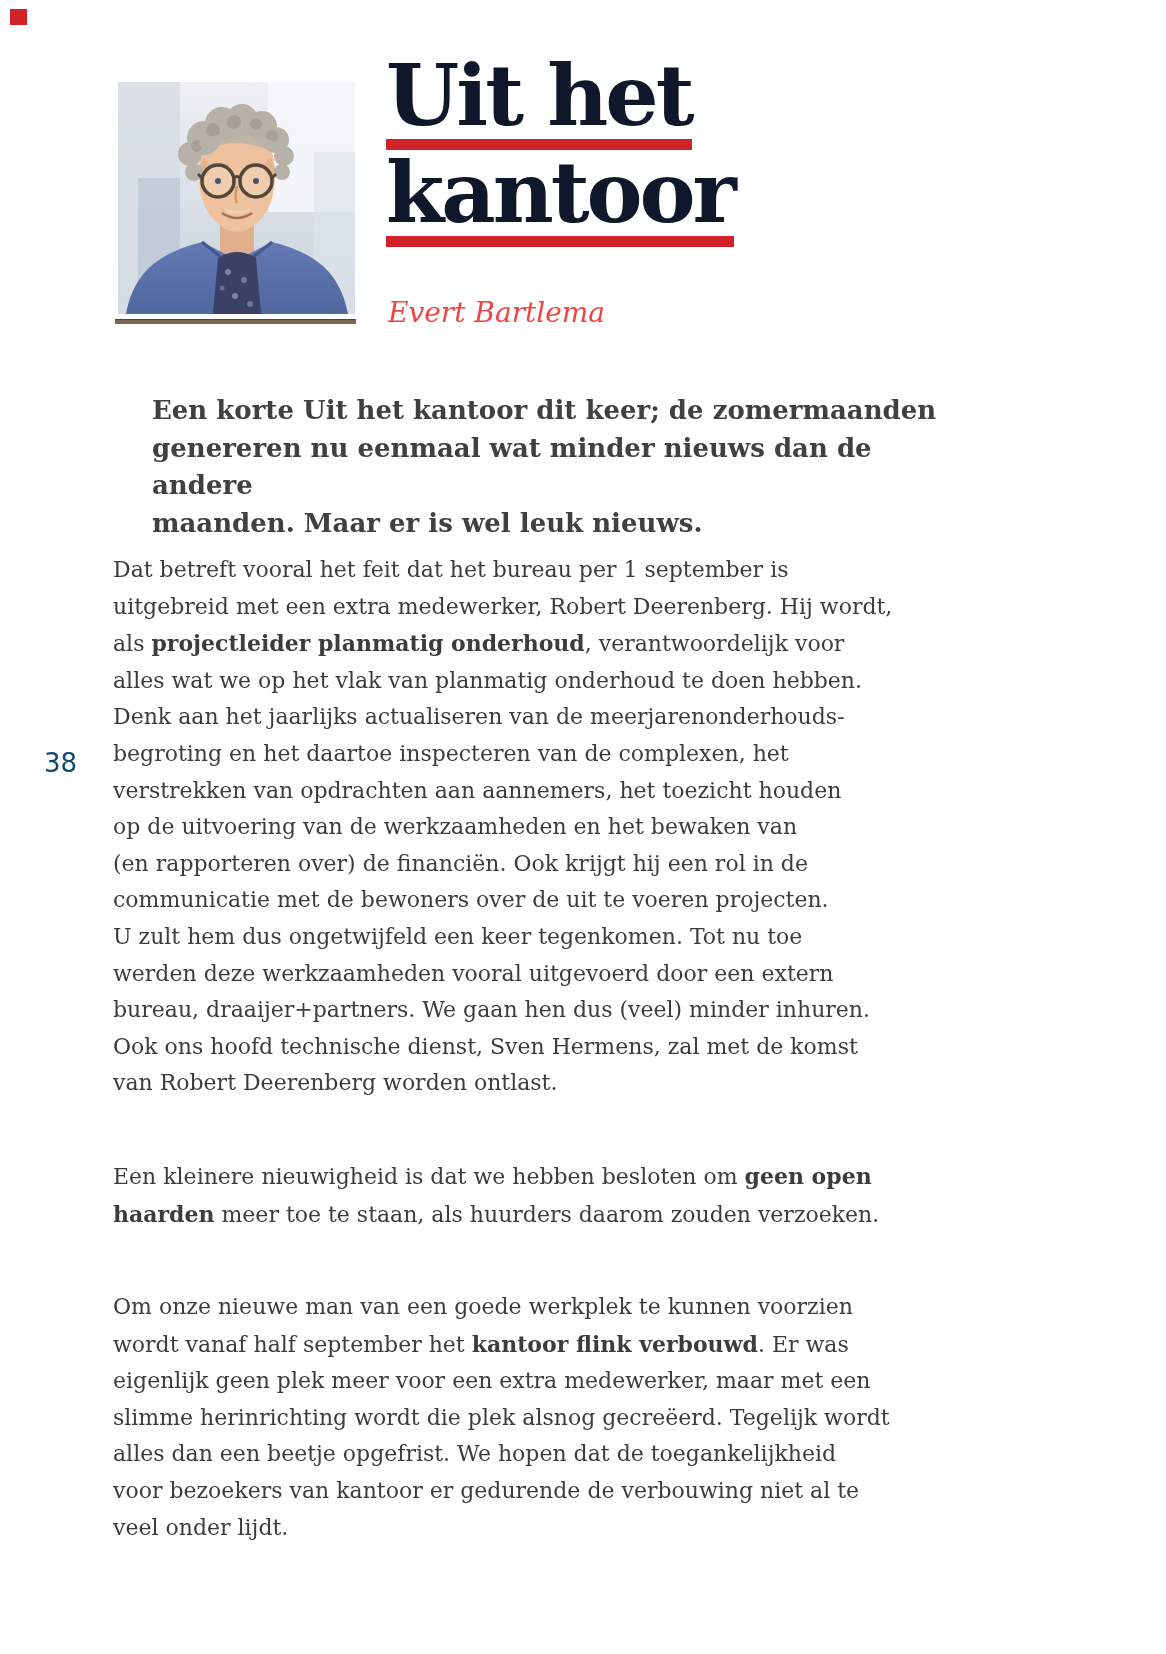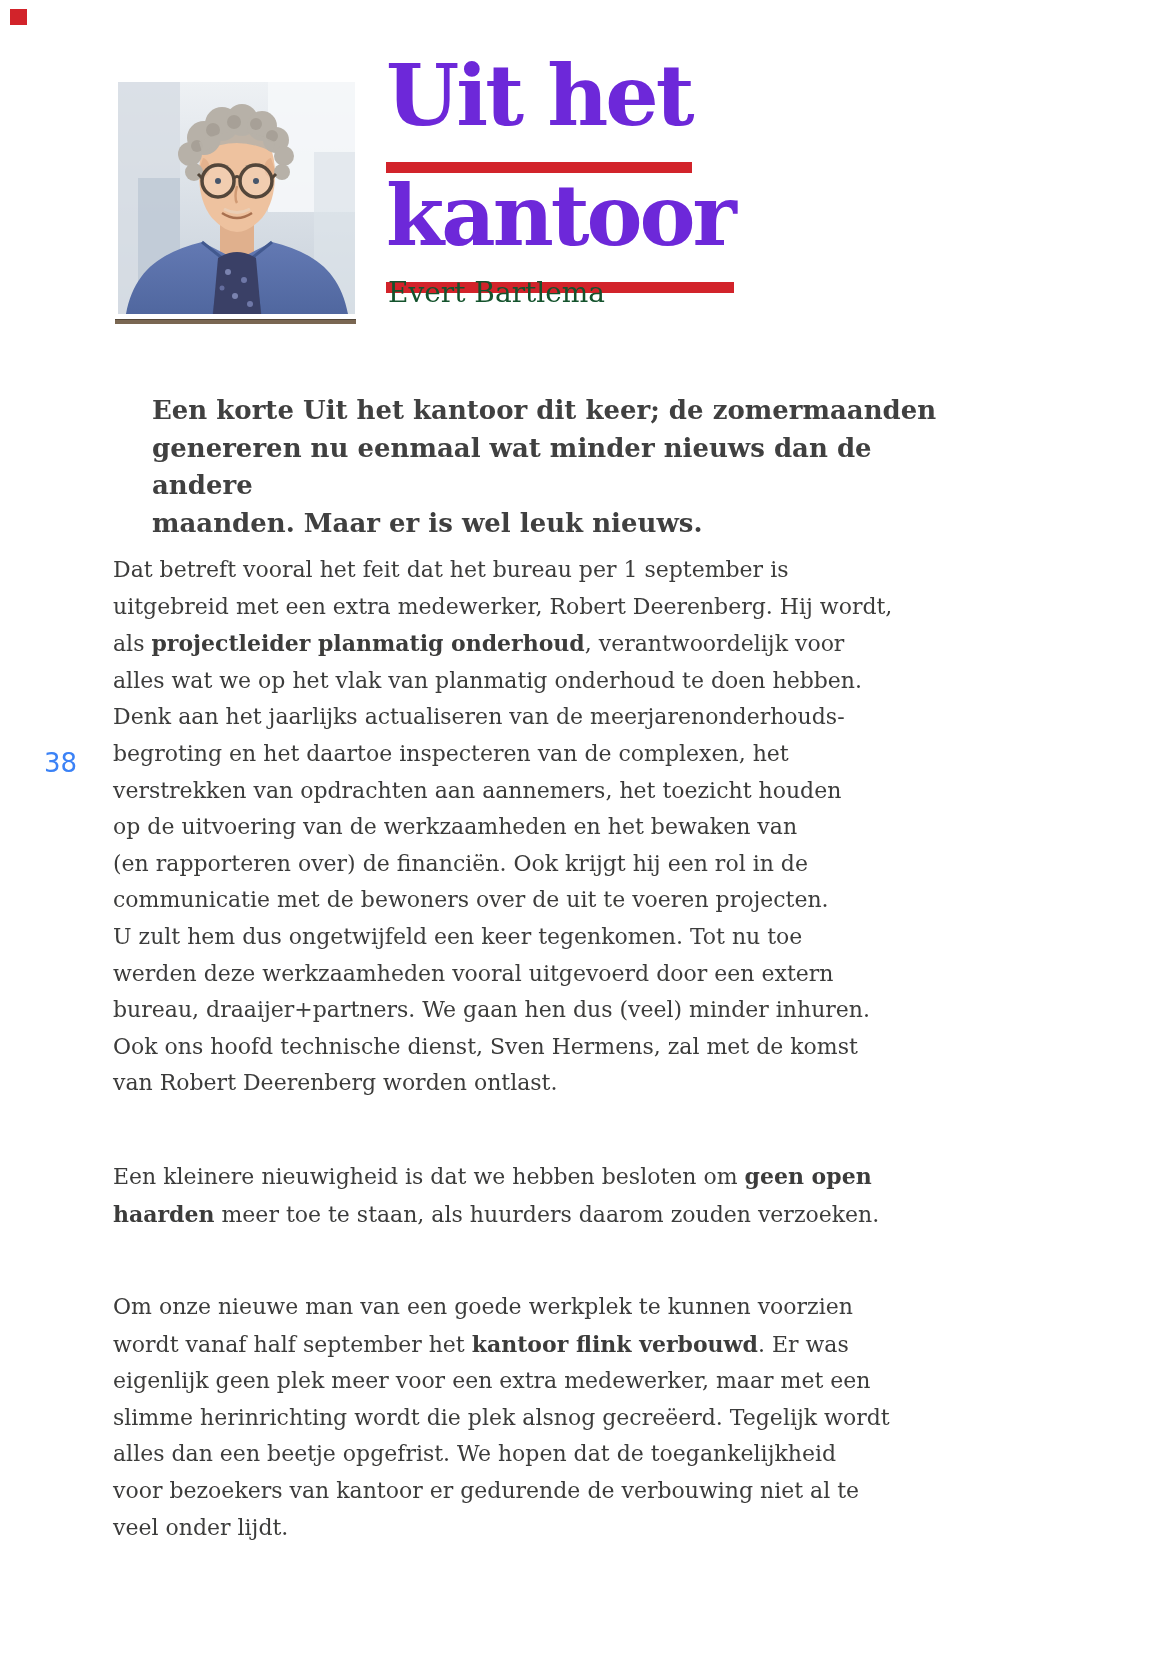--- a/index.html
+++ b/index.html
@@ -33,30 +33,30 @@
 
   .title-block {
     position:absolute; left:386px; top:54px;
     color:#d2232a;
   }
   .title-line { display:block; }
   .title-text {
     display:inline-block;
     font-size:84px; font-weight:bold;
     line-height:1.0; letter-spacing:-3px;
-    color:#6d28d9;
+    color:#0f172a;
     border-bottom:11px solid #d2232a;
-    padding-bottom:24px;
+    padding-bottom:1px;
   }
   .title-line + .title-line { margin-top:1px; }
 
   .author {
-    position:absolute; left:388px; top:276px;
-    font-size:28px;
-    color:#14532d; letter-spacing:0px;
+    position:absolute; left:388px; top:296px;
+    font-style:italic; font-size:28px;
+    color:#ef4444; letter-spacing:0px;
   }
 
   .intro {
     position:absolute; left:152px; top:392px;
     width:820px;
     font-size:26px; font-weight:bold;
     line-height:37.5px;
     color:#404040;
     white-space:pre-line;
   }
@@ -67,21 +67,21 @@
     font-size:22px;
     line-height:36.6px;
     color:#3c3c3b;
   }
   .article-body p { margin:0 0 56px 0; white-space:pre-line; }
   .article-body .bold { font-weight:bold; }
 
   .page-number {
     position:absolute; left:44px; top:748px;
     font-family:"DejaVu Sans","Liberation Sans",sans-serif;
-    font-size:26px; color:#3b82f6;
+    font-size:26px; color:#0c4a6e;
   }
 </style>
 </head>
 <body>
 
 <div class="page">
 
   <div class="corner-mark"></div>
 
   <div class="photo">

